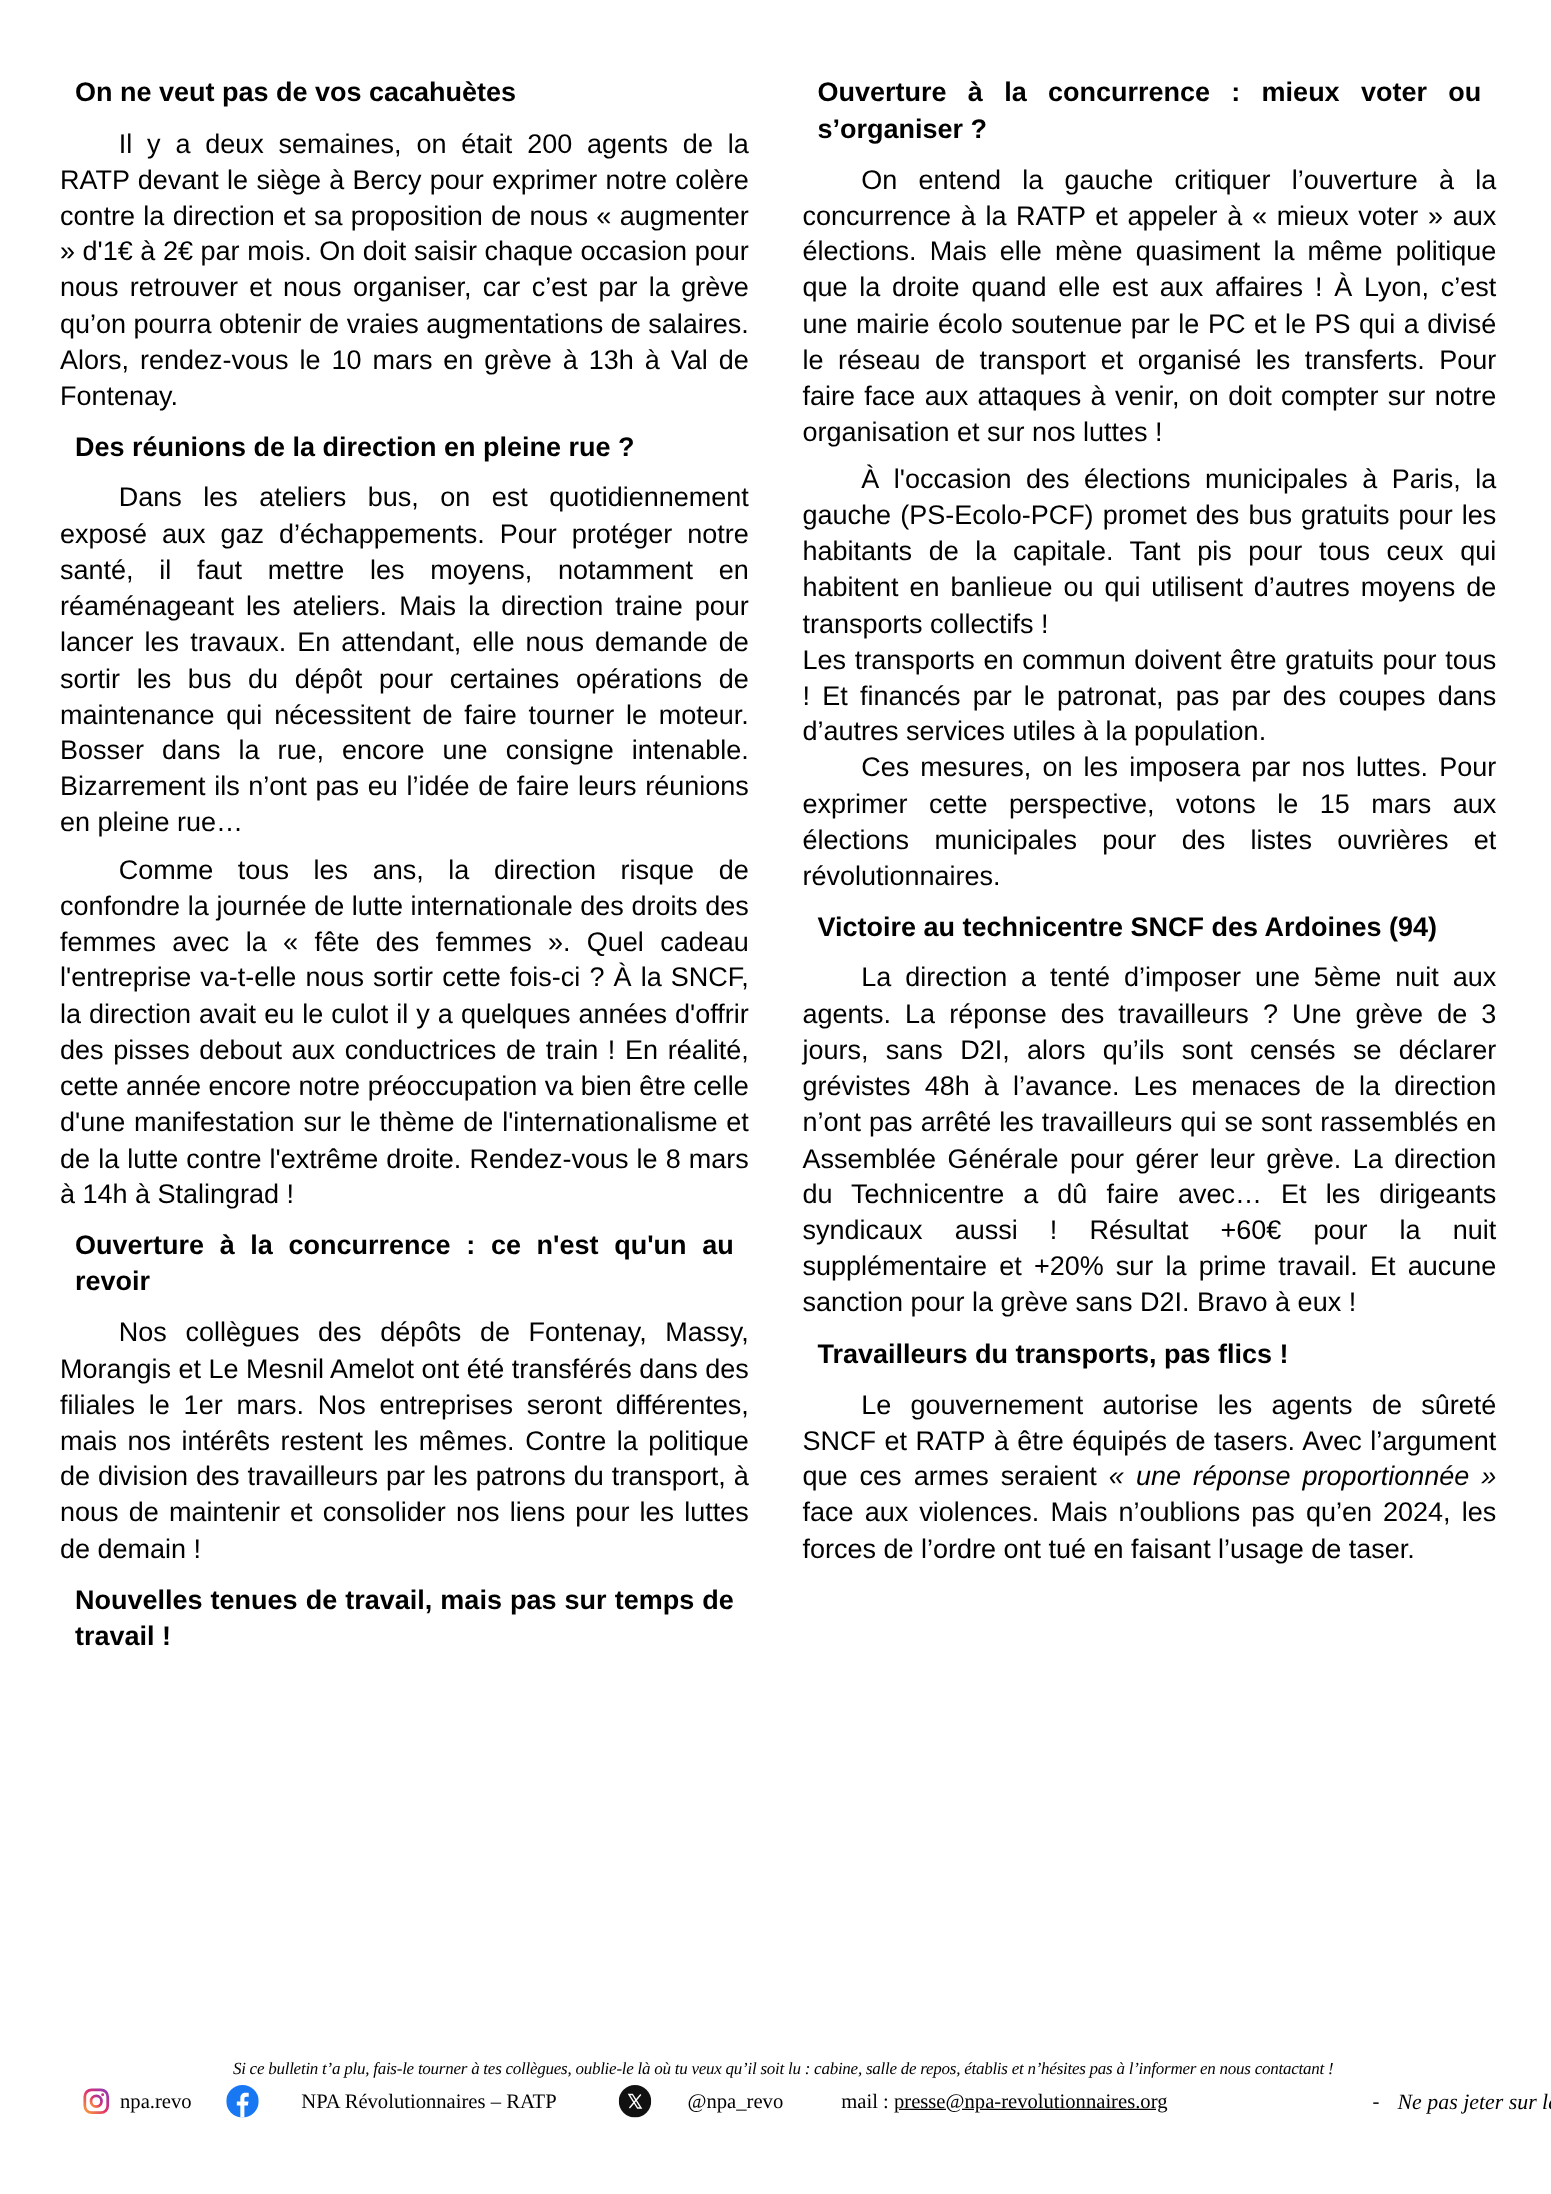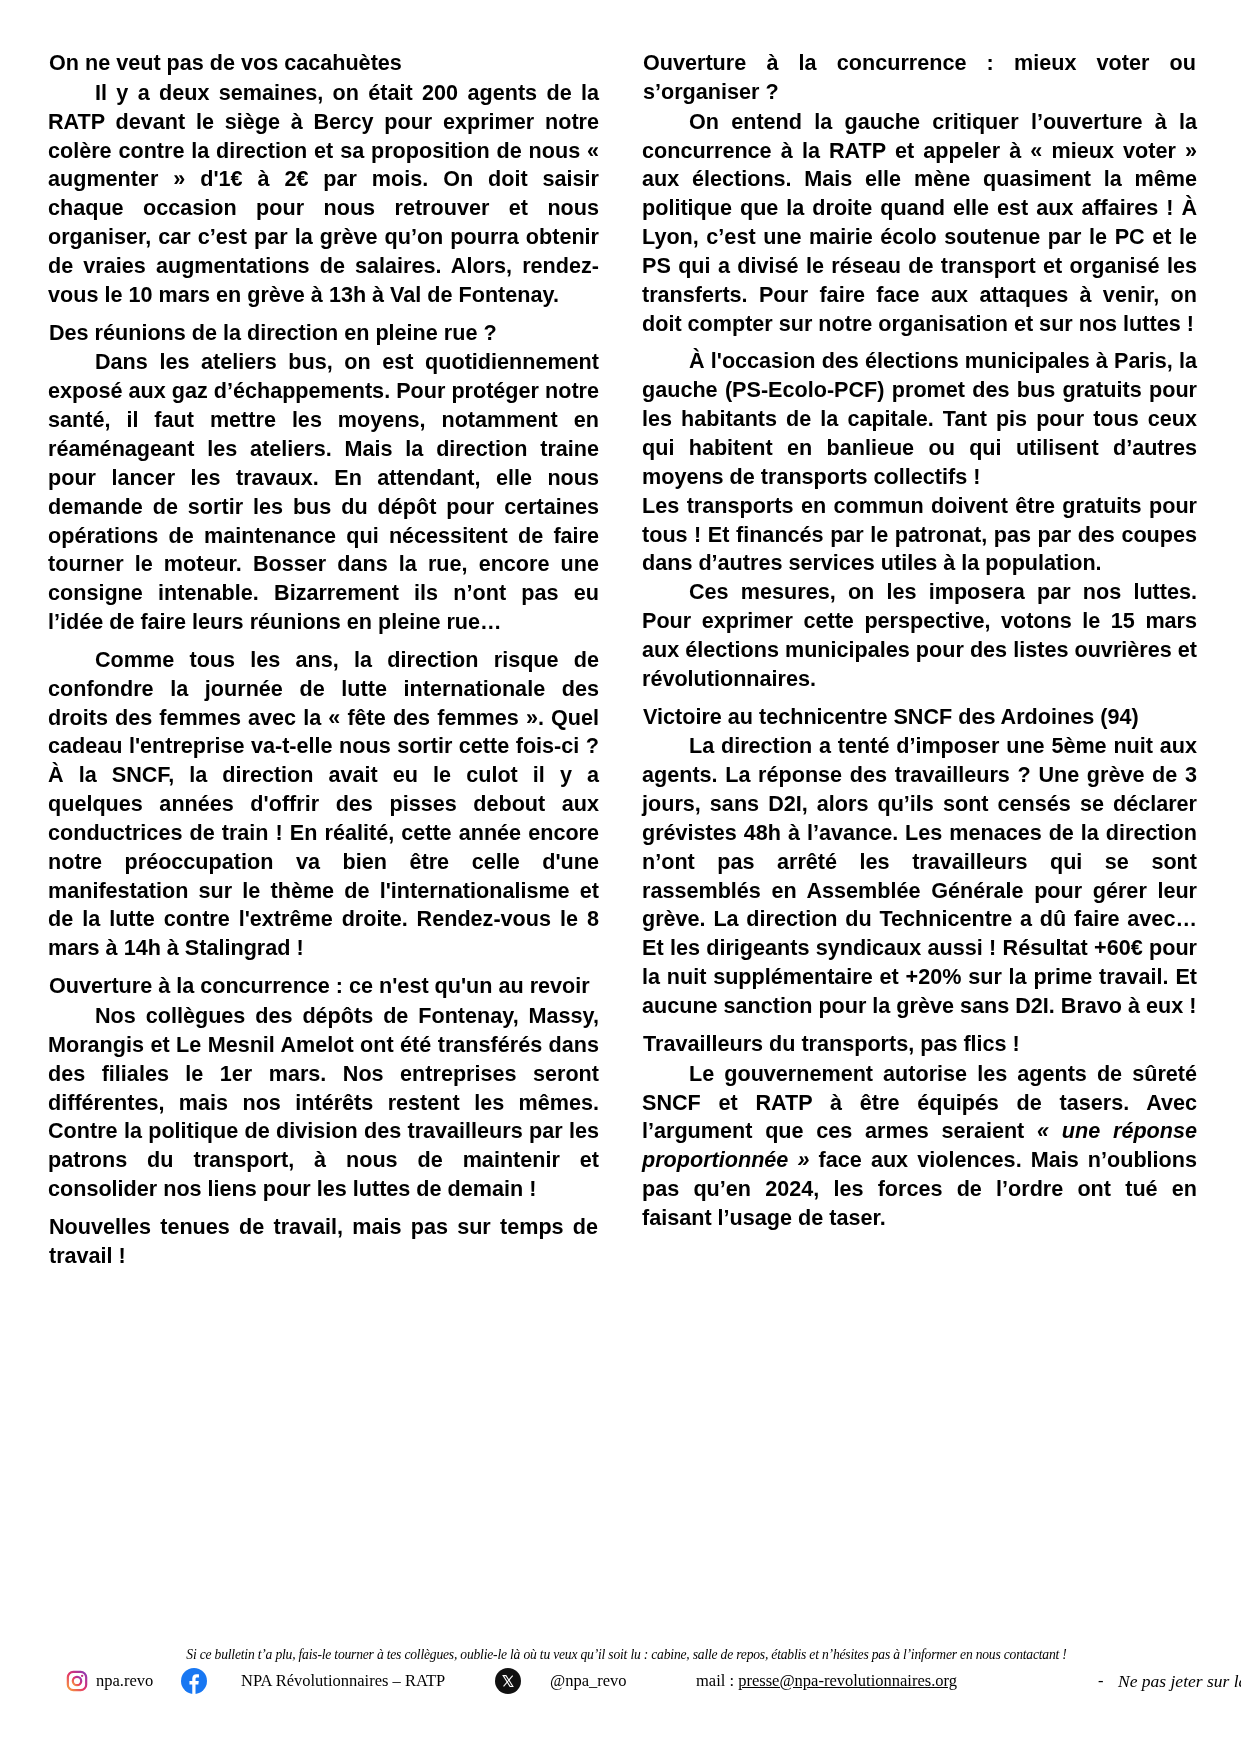--- a/index.html
+++ b/index.html
@@ -7,24 +7,24 @@
   .col {
     position: absolute; top: 48px;
     font-family: "Liberation Sans", sans-serif;
     font-size: 21.6px; line-height: 28.85px;
   }
   .col-left { left: 48px; width: 551px; }
   .col-right { left: 642px; width: 555px; }
   .article { margin: 0 0 9px 0; }
   .article h2 {
     font-size: 21.6px; line-height: 28.85px; font-weight: bold;
-    margin: 1px; text-align: justify;
+    margin: 12px; text-align: justify;
   }
   .article p {
-    margin: 0; text-align: justify; text-indent: 47px; hyphens: none; font-weight: bold;
+    margin: 0; text-align: justify; text-indent: 47px; hyphens: none;
   }
   .article p.noindent { text-indent: 0; }
   .footer {
     position: absolute; left: 0; width: 1241px; top: 1646px;
     font-family: "Liberation Serif", serif; color: #000;
   }
   .footer-note {
     text-align: center; font-style: italic; font-size: 13.6px; line-height: 18px;
     letter-spacing: -0.2px; padding-left: 12px;
   }
@@ -32,21 +32,21 @@
     position: relative; height: 30px; margin-top: 4px; font-size: 16.5px;
   }
   .footer-row > * { position: absolute; top: 3px; white-space: nowrap; }
   .icon { width: 24px; height: 24px; display: inline-block; top: 0 !important; }
   .ig { left: 66px; top: 2px !important; }
   .fb { left: 181px; }
   .xx { left: 495px; }
   .t-ig { left: 96px; }
   .t-fb { left: 241px; }
   .t-x  { left: 550px; }
-  .t-mail { left: 696px; }
+  .t-mail { left: 673px; }
   .t-mail a { color: #000; text-decoration: underline; }
   .t-note { left: 1118px; font-style: italic; font-size: 17.5px; }
   .dash { left: 1098px; }
 </style>
 </head>
 <body>
 
 <div class="col col-left">
   <div class="article">
     <h2>On ne veut pas de vos cacahuètes</h2>

